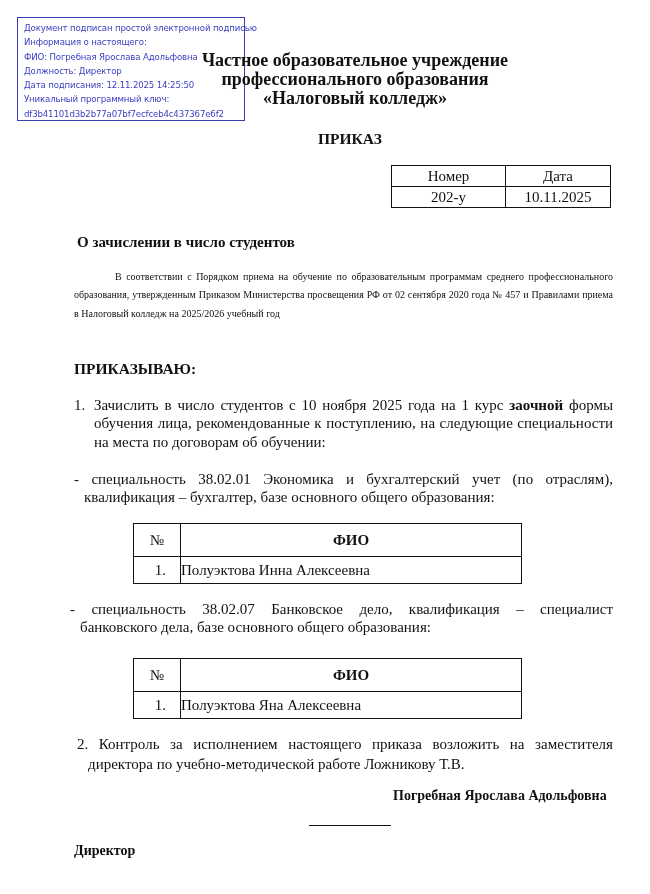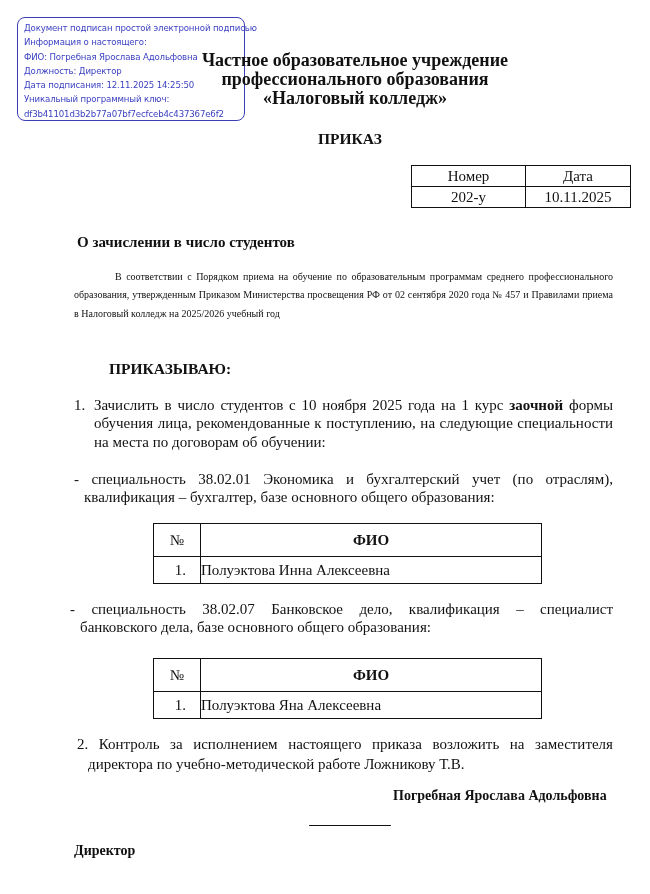--- a/index.html
+++ b/index.html
@@ -1,40 +1,40 @@
 <!DOCTYPE html>
 <html><head>
   <meta charset="utf-8">
   <style>
     html, body { margin: 0; padding: 0; background: #ffffff; }
     body { width: 650px; height: 894px; position: relative; overflow: hidden;
            font-family: "Liberation Serif", "DejaVu Serif", serif; color: #111; }
-    .abs { position: absolute; border-radius: 8px; }
+    .abs { position: absolute; }
 
     
     .stamp { left: 17px; top: 17px; width: 228px; height: 104px; border: 1.5px solid #3b3fb5;
              box-sizing: border-box; padding: 3px 0 0 6px;
              font-family: "DejaVu Sans", "Liberation Sans", sans-serif; font-size: 8.6px;
              color: #3a3fc0; line-height: 14.3px; letter-spacing: -0.15px; }
     .stamp div { white-space: nowrap; }
 
     .org { left: 195px; top: 51px; width: 320px; text-align: center; font-weight: bold;
            font-size: 18px; line-height: 19px; }
     .doc-title { left: 318px; top: 130px; font-weight: bold; font-size: 15.5px; }
 
-    table { border-collapse: collapse; margin-left: 20px; }
+    table { border-collapse: collapse; }
     .num-table { left: 391px; top: 165px; width: 220px; font-size: 15px; }
     .num-table td { border: 1.3px solid #111; text-align: center; height: 20px; padding: 0; line-height: 20px; }
     .num-table td:first-child { width: 113px; }
 
     .subject { left: 77px; top: 234px; font-weight: bold; font-size: 15px; }
     .para { left: 74px; top: 268px; width: 539px; font-size: 10px; line-height: 18.4px; text-align: justify; }
     .para .indent { display: inline-block; width: 41px; }
 
-    .orders { left: 74px; top: 360px; font-weight: bold; font-size: 15.5px; margin-left: 35px; }
+    .orders { left: 74px; top: 360px; font-weight: bold; font-size: 15.5px; }
 
     .item1 { left: 74px; top: 396px; width: 539px; font-size: 15px; line-height: 18.4px; }
     .item1 .num { position: absolute; left: 0; top: 0; }
     .item1 .body { margin-left: 20px; text-align: justify; }
     .item1 .body .l1 { text-align-last: justify; }
 
     .spec { font-size: 15px; line-height: 18.4px; text-align: justify; }
     .spec1 { left: 74px; top: 470px; width: 539px; }
     .spec2 { left: 70px; top: 600px; width: 543px; }
     .spec .first { display: block; text-align-last: justify; }

